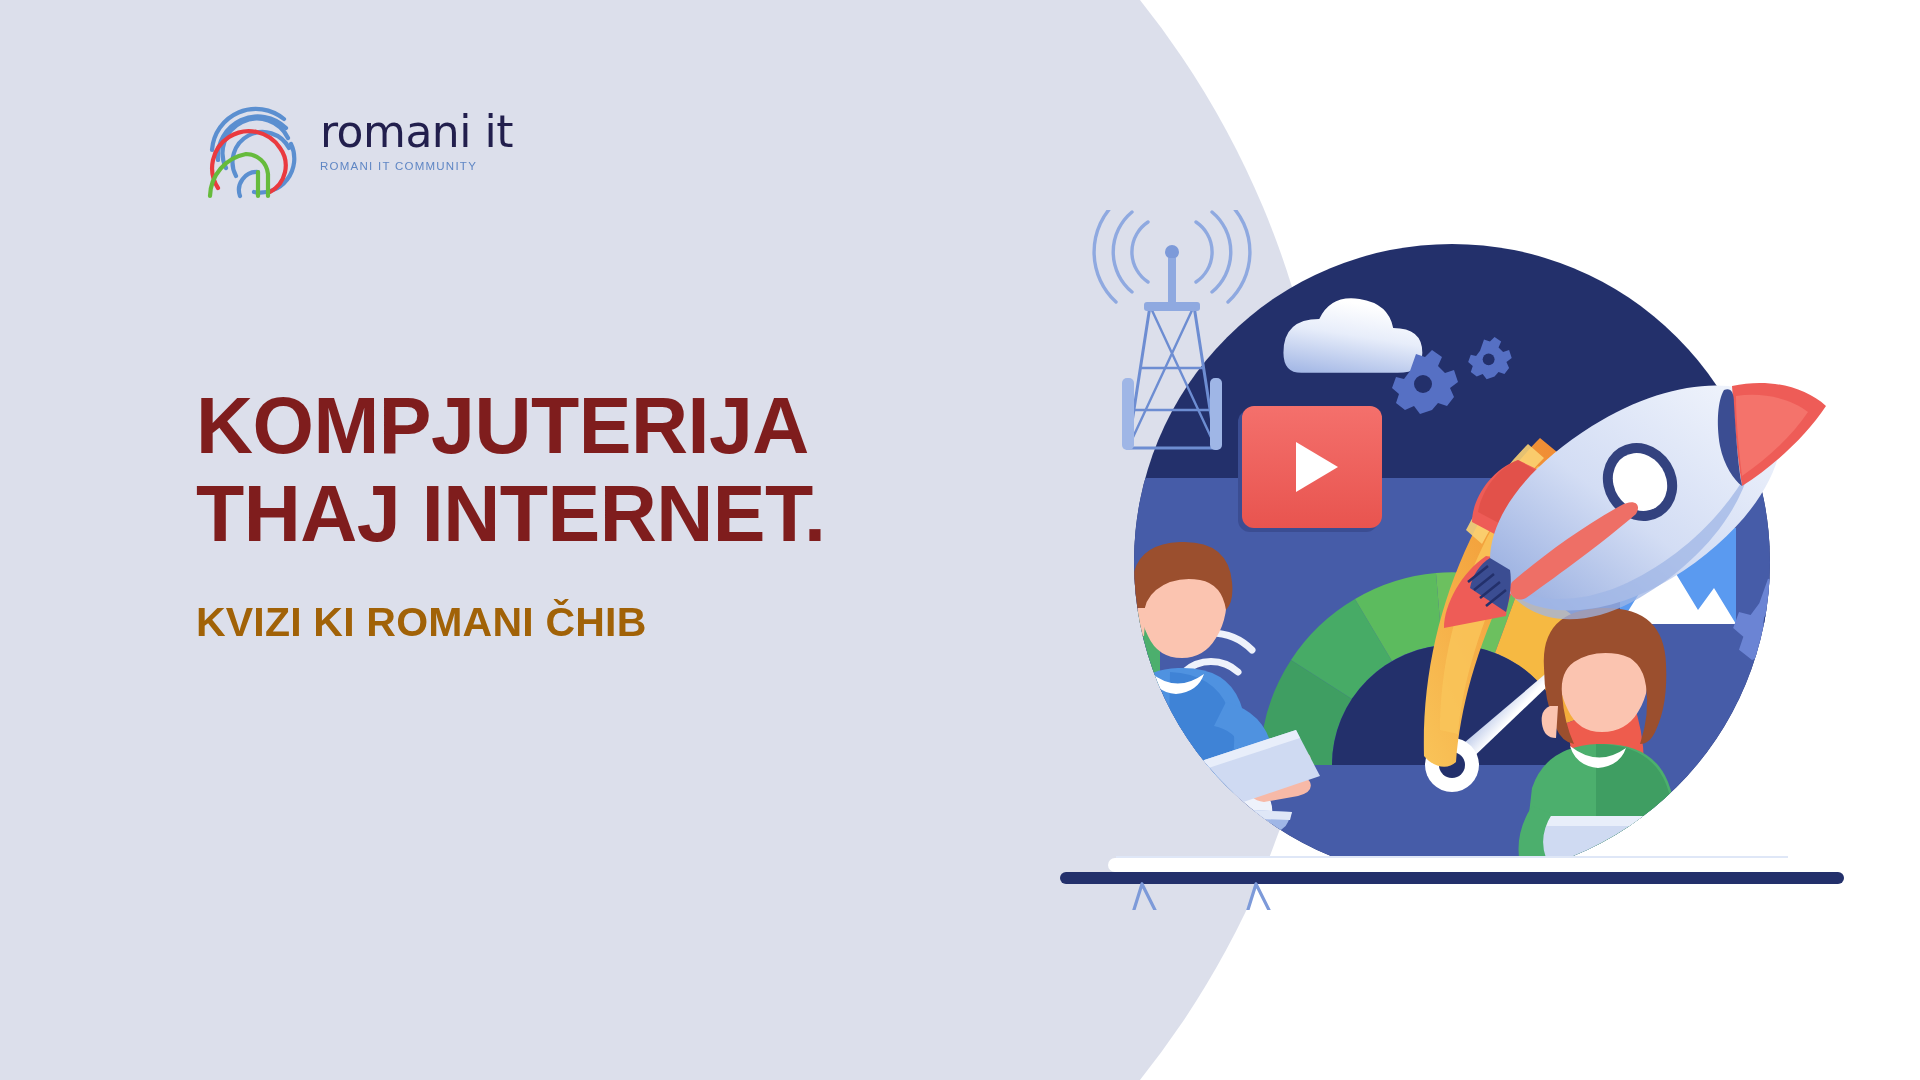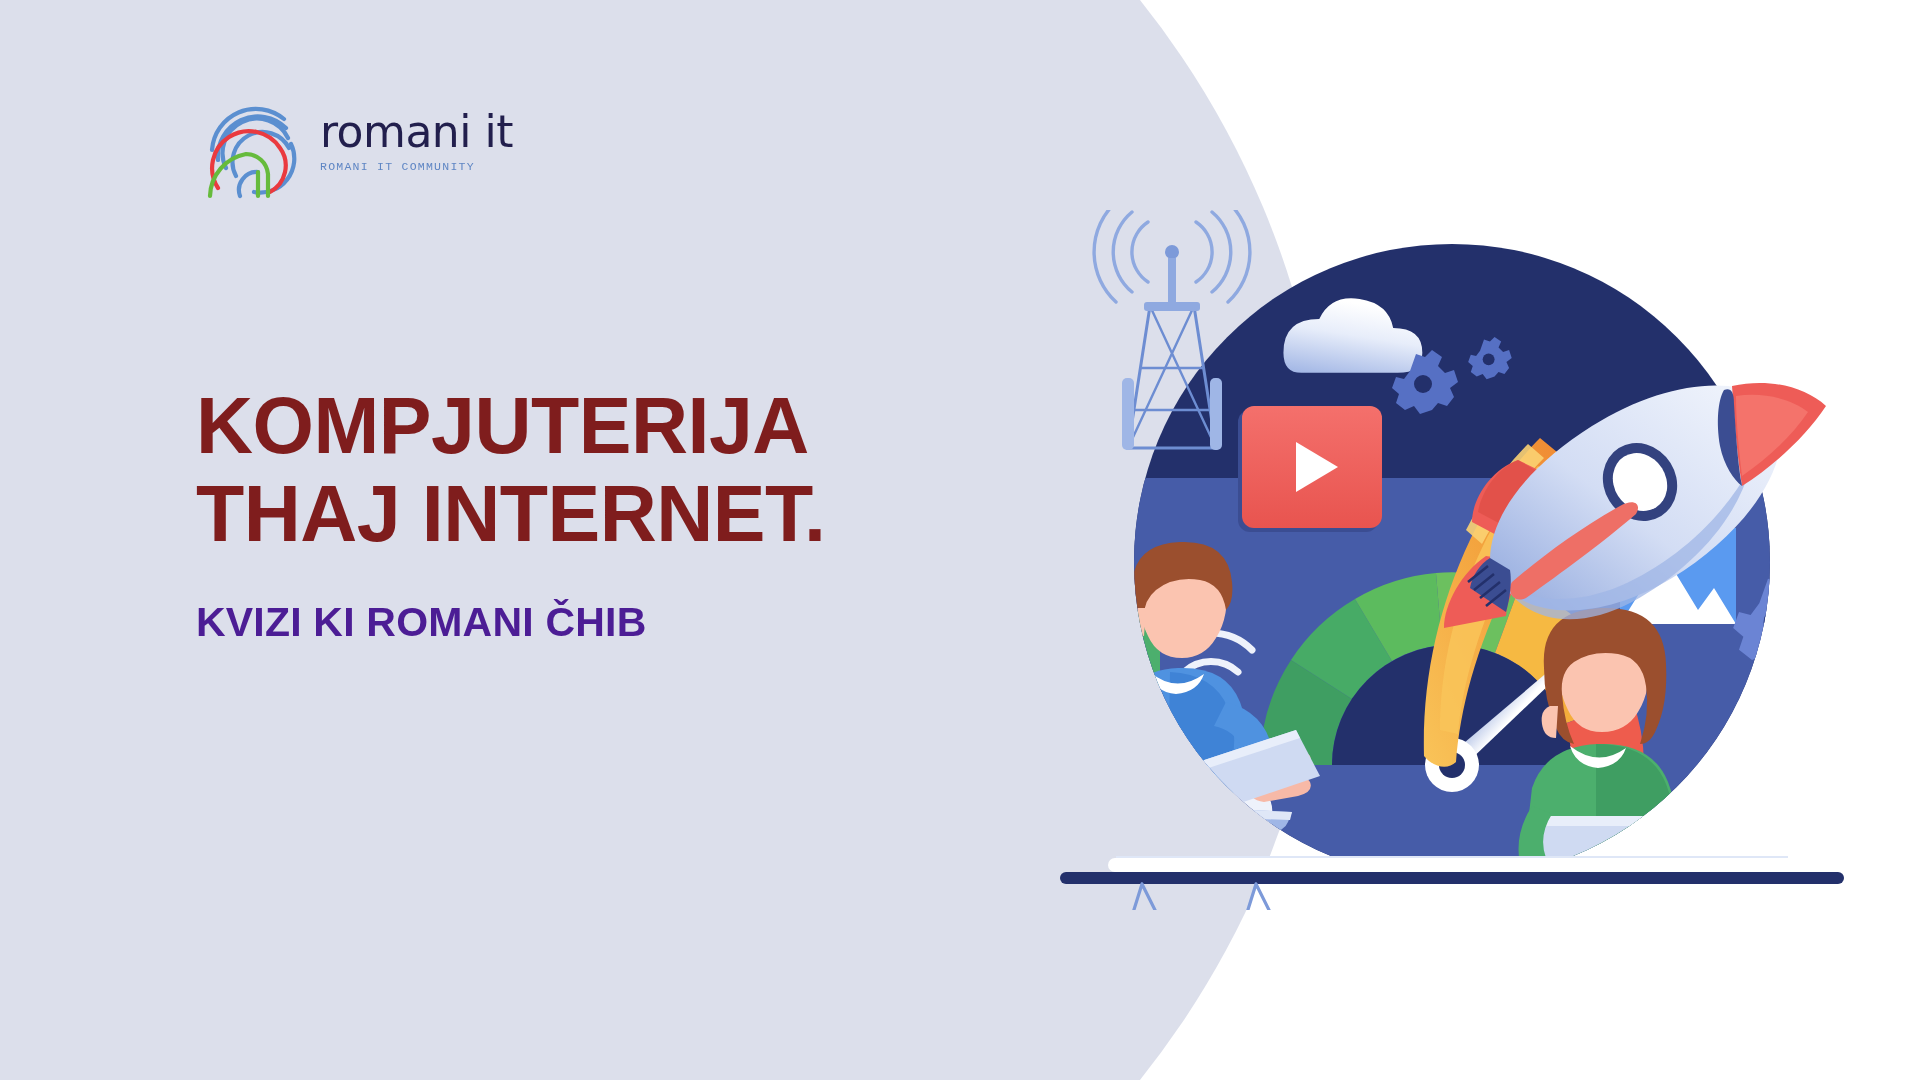--- a/index.html
+++ b/index.html
@@ -44,21 +44,21 @@
   }
   #logo-word {
     font-size:44px; font-weight:400; letter-spacing:-0.5px;
     color:#221f4d; line-height:1.0;
     font-family:"DejaVu Sans", sans-serif;
   }
   #logo-tagline {
     margin-top:6px;
     font-size:11.5px; font-weight:400; letter-spacing:1.25px;
     color:#5f86c4;
-    font-family:Liberation Mono, monospace;
+    font-family:Liberation Sans, sans-serif;
   }
   
   #copy {
     position:absolute;
     left:196px; top:382px;
     width:760px;
   }
   #headline {
     font-family:"Liberation Sans", sans-serif;
     font-weight:700;
@@ -68,21 +68,21 @@
     color:#7f1d1d;
     text-transform:uppercase;
     white-space:pre-line;
   }
   #subhead {
     margin-top:40px;
     font-family:"Liberation Sans", sans-serif;
     font-weight:700;
     font-size:41px;
     letter-spacing:0.2px;
-    color:#4c1d95;
+    color:#a16207;
     text-transform:uppercase;
   }
   
   #illustration {
     position:absolute;
     left:1020px; top:210px;
     width:900px; height:700px;
   }
   #illustration svg { display:block; width:900px; height:700px; }
 </style>

